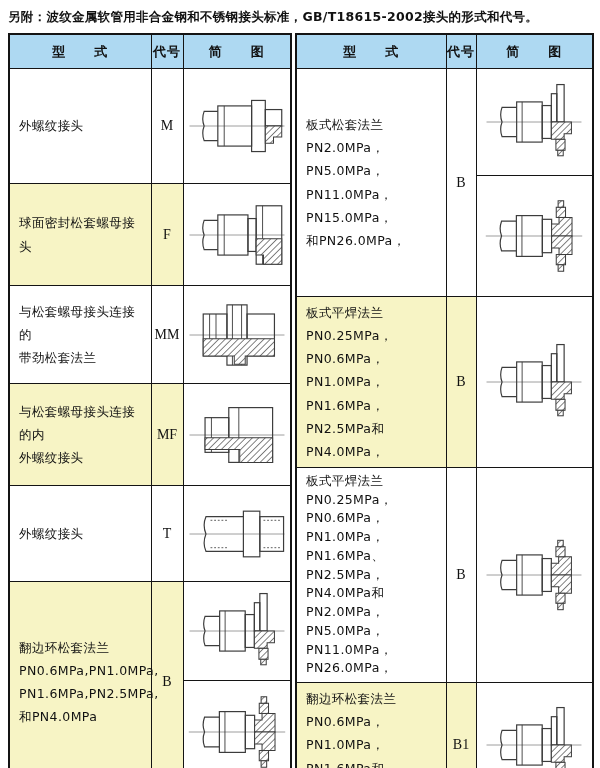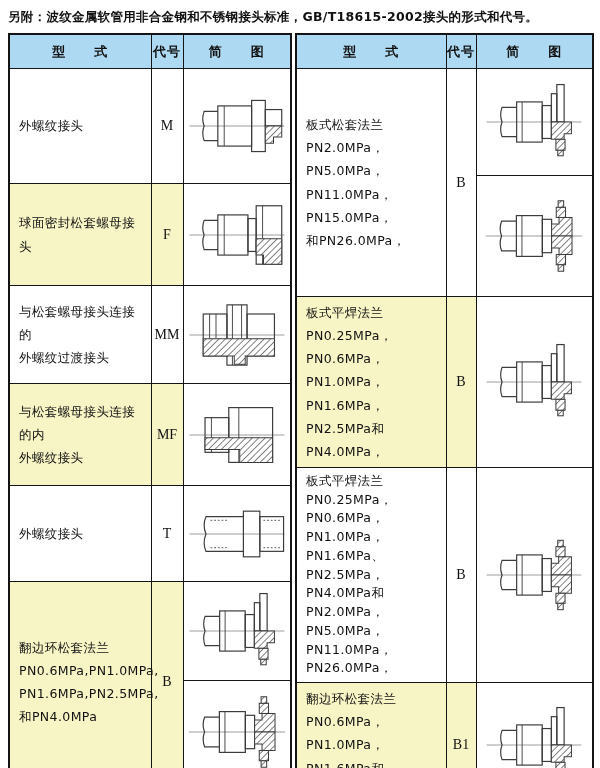--- a/index.html
+++ b/index.html
@@ -165,21 +165,21 @@
       <td class="type hl">球面密封松套螺母接头</td>
       <td class="code hl">F</td>
       <td class="diag-cell">
         <svg class="diag" viewBox="0 0 110 92">
               <use href="#sym-f"></use>
             </svg>
       </td>
     </tr>
     <tr style="height:98px">
       <td class="type">与松套螺母接头连接的
-外螺纹过渡接头</td>
+带劲松套法兰</td>
       <td class="code">MM</td>
       <td class="diag-cell">
         <svg class="diag" viewBox="0 0 110 92">
               <use href="#sym-mm"></use>
             </svg>
       </td>
     </tr>
     <tr style="height:102px">
       <td class="type hl">与松套螺母接头连接的内
 外螺纹接头</td>

